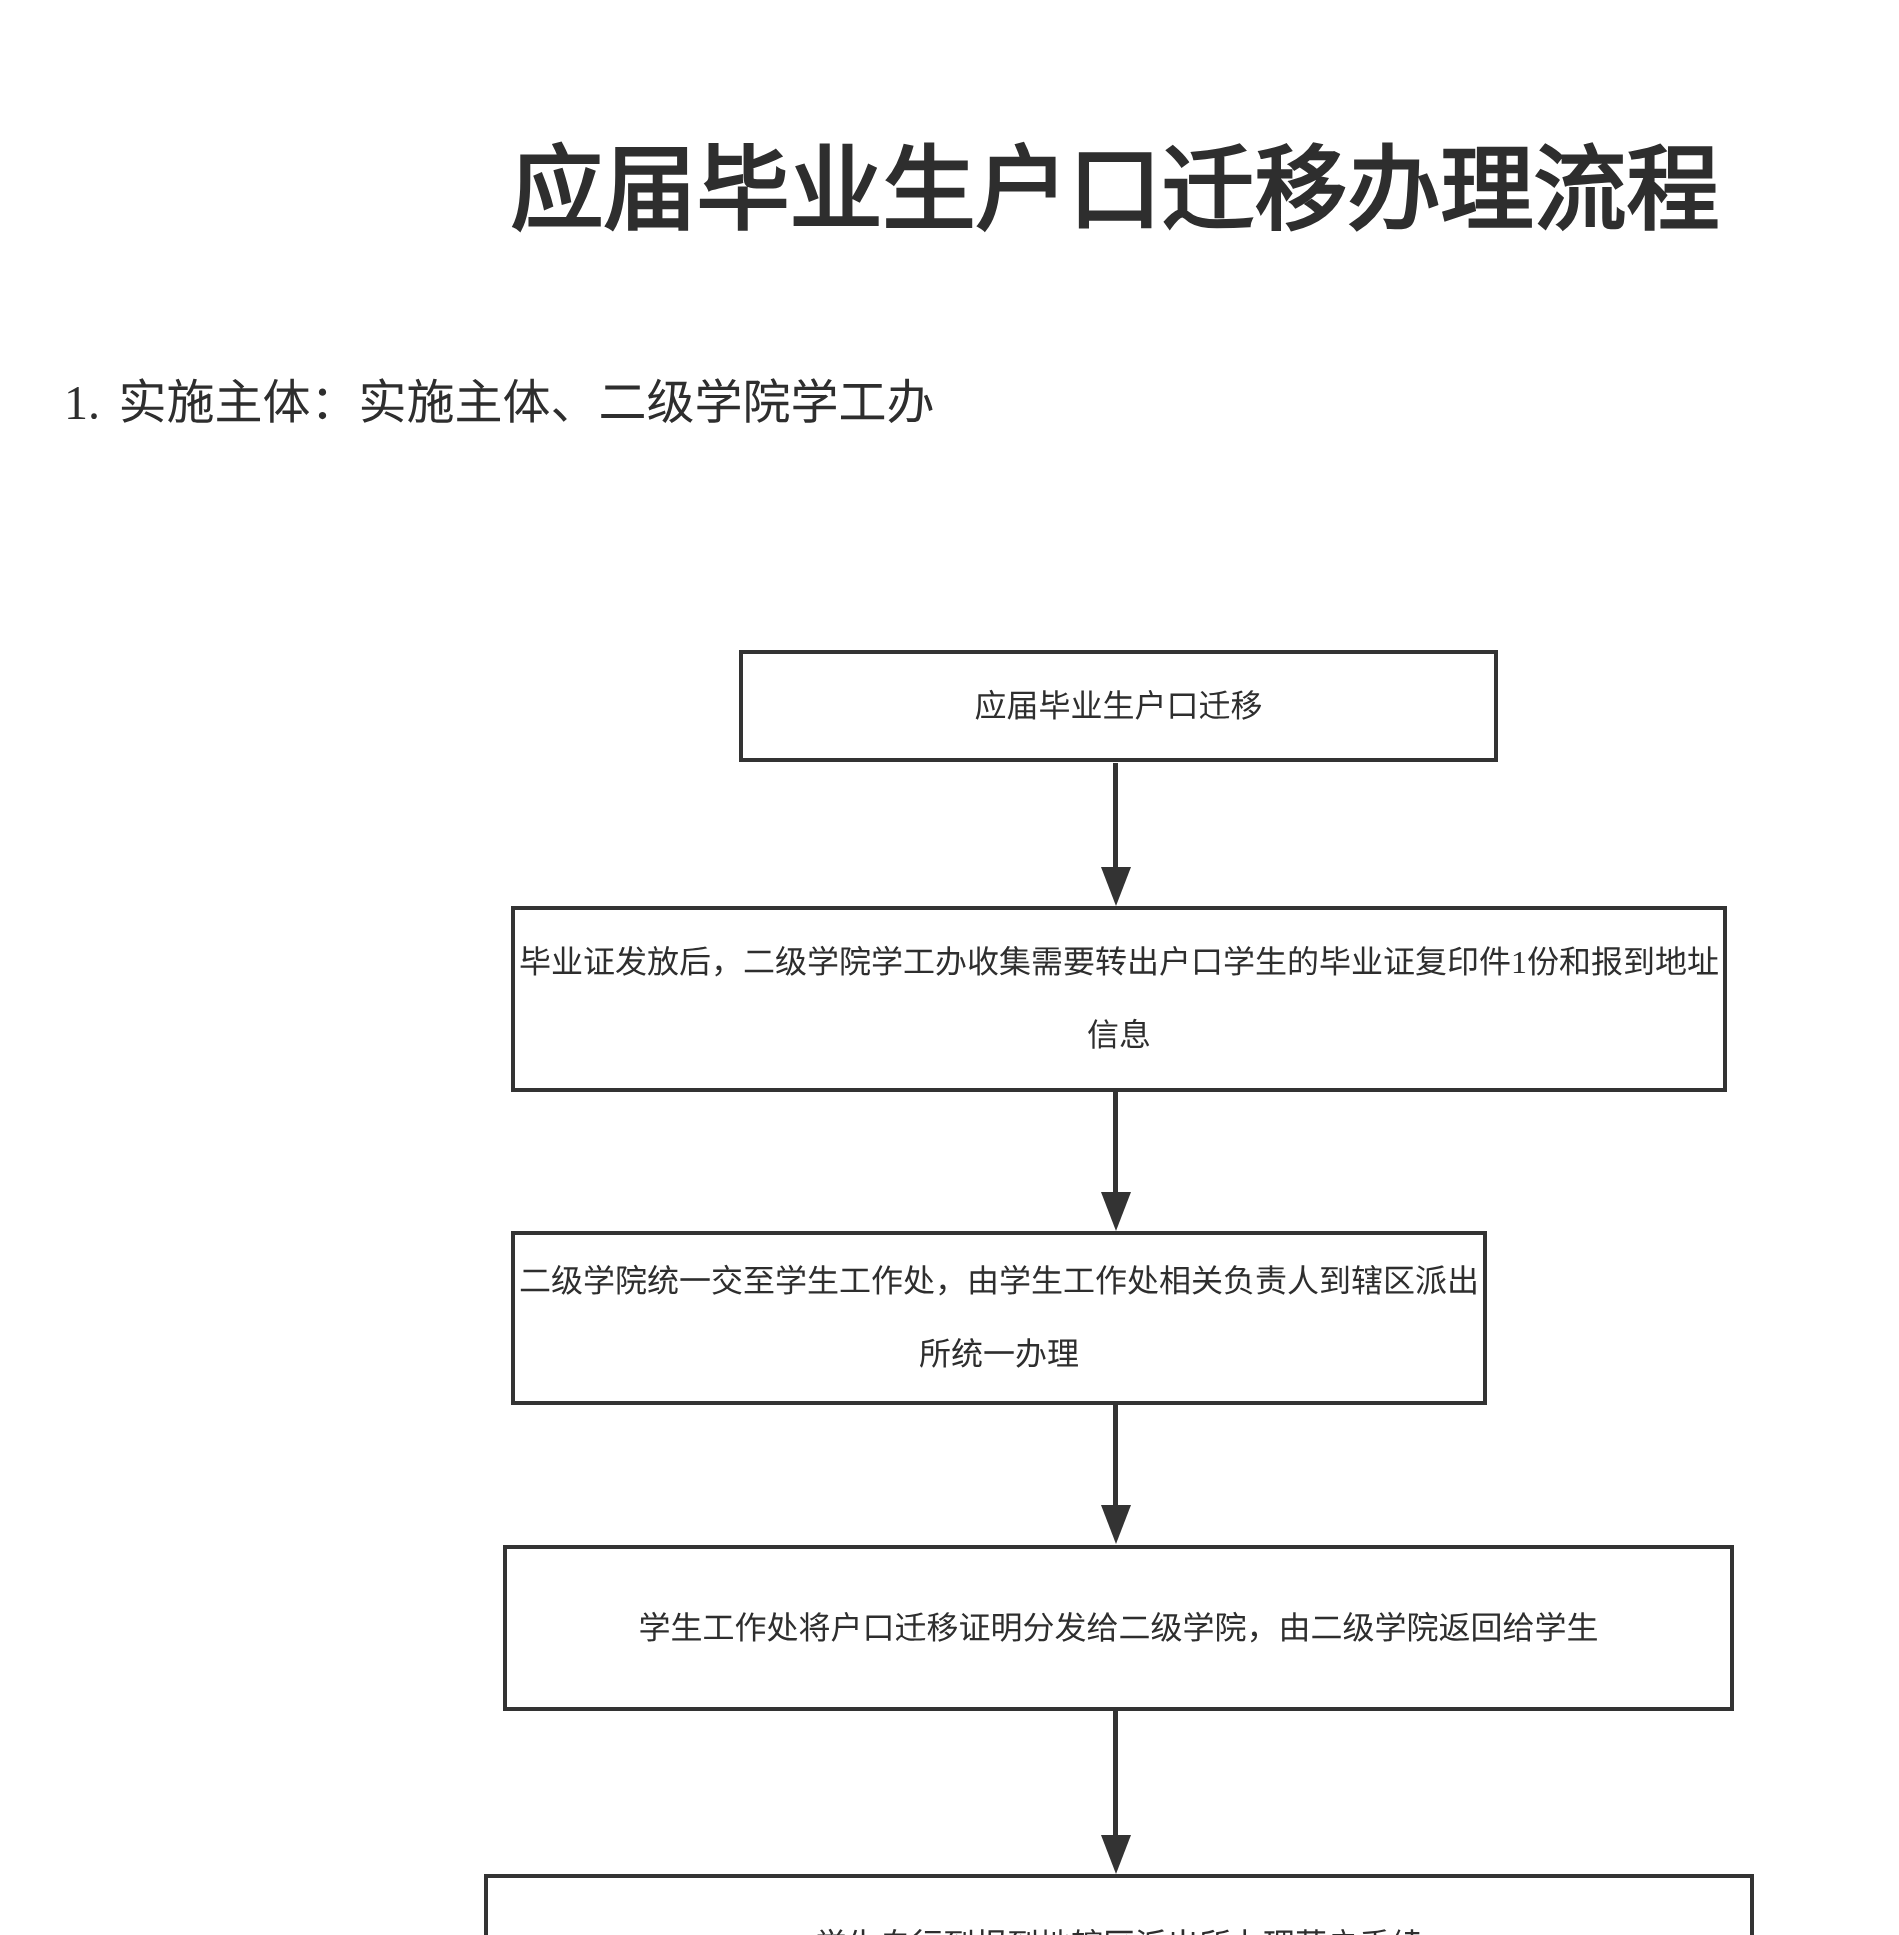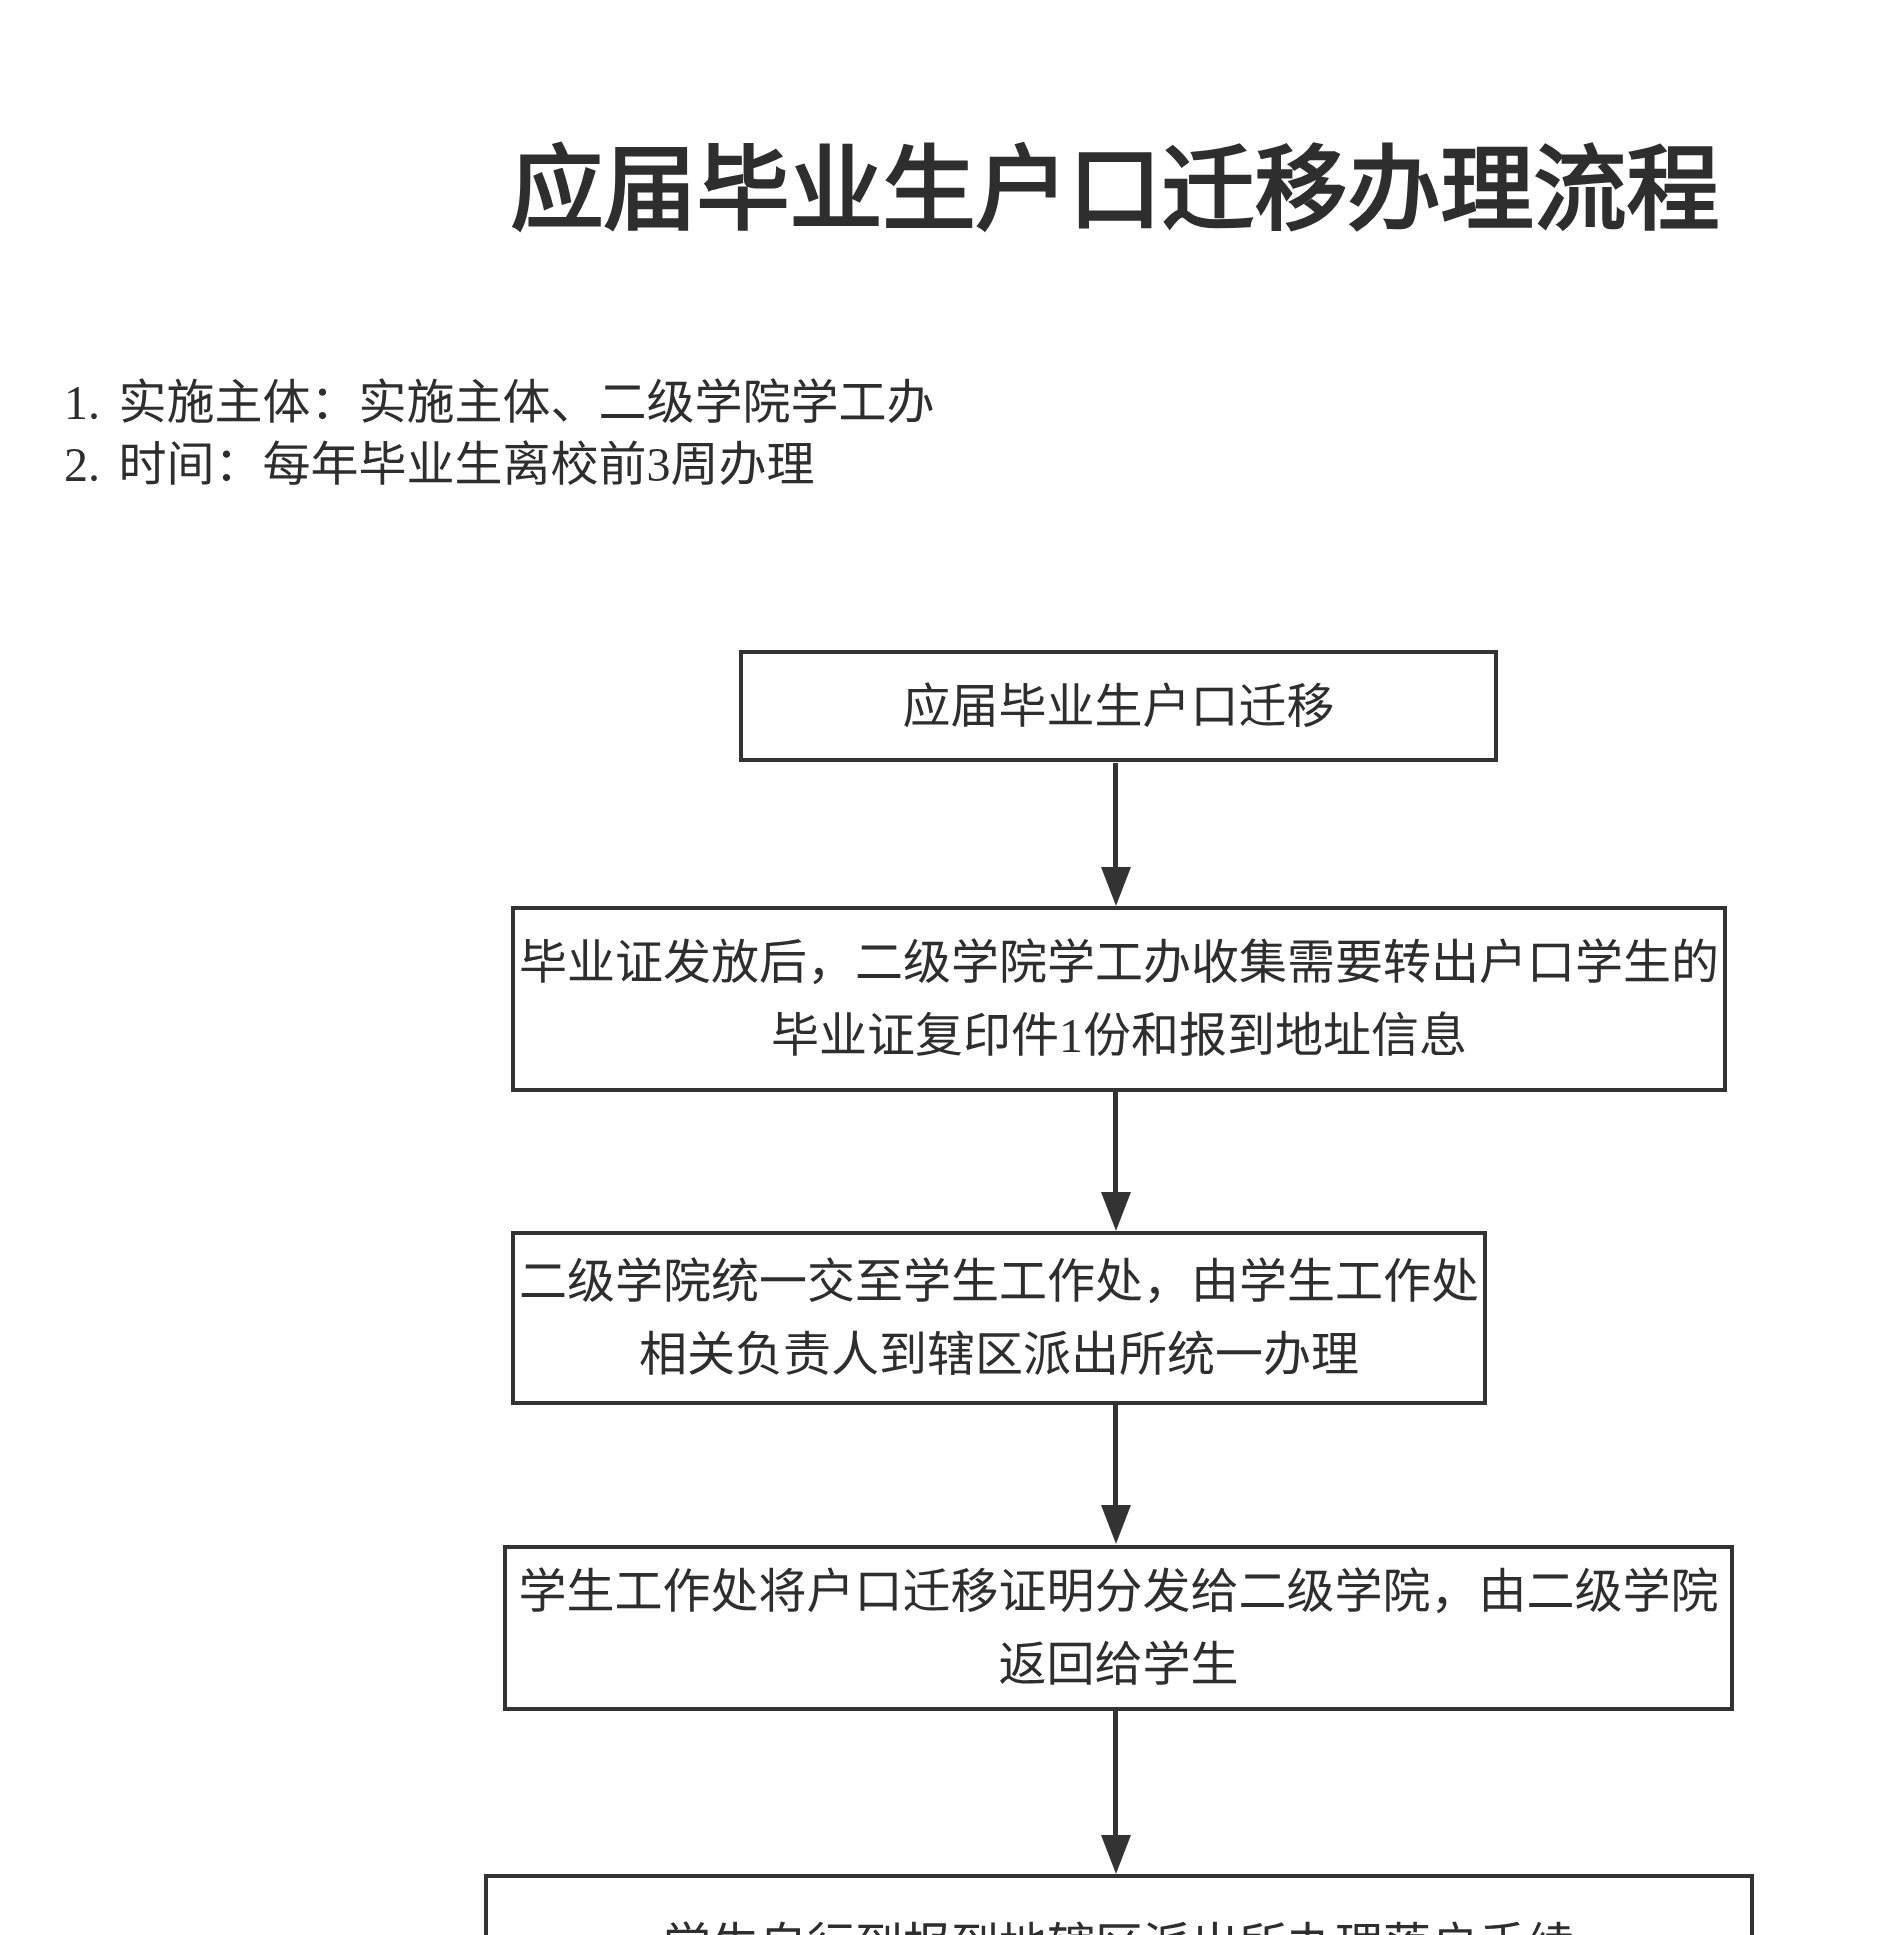--- a/index.html
+++ b/index.html
@@ -43,21 +43,21 @@
   }
   .flow-box{
     position:absolute;
     box-sizing:border-box;
     border:4.6px solid #333333;
     background:#ffffff;
     display:flex;
     align-items:center;
     justify-content:center;
     text-align:center;
-    font-size:48px;
+    font-size:32px;
     line-height:73px;
     padding:0 4px;
   }
   .box-1{left:739px;top:650px;width:759px;height:112px;}
   .box-2{left:511px;top:906px;width:1216px;height:186px;}
   .box-3{left:511px;top:1231px;width:976px;height:174px;}
   .box-4{left:503px;top:1545px;width:1231px;height:166px;text-align:center;}
   .box-5{left:484px;top:1874px;width:1270px;height:143px;}
   .flow-arrow{
     position:absolute;
@@ -87,23 +87,20 @@
 </head>
 <body>
 
 <div class="canvas">
 
   <h1 class="title">应届毕业生户口迁移办理流程</h1>
 
   <div class="notes">
     <span class="note-line">
       <span class="note-label">1.</span><span>实施主体：实施主体、二级学院学工办</span>
-    </span>
-    <span class="note-line">
-      <span class="note-label">2.</span><span>时间：每年毕业生离校前3周办理</span>
     </span>
   </div>
 
   <div class="flow-box box-1">
     <span>应届毕业生户口迁移</span>
   </div>
 
   <div class="flow-arrow arrow-1">
     <div class="arrow-line"></div>
     <div class="arrow-head"></div>

